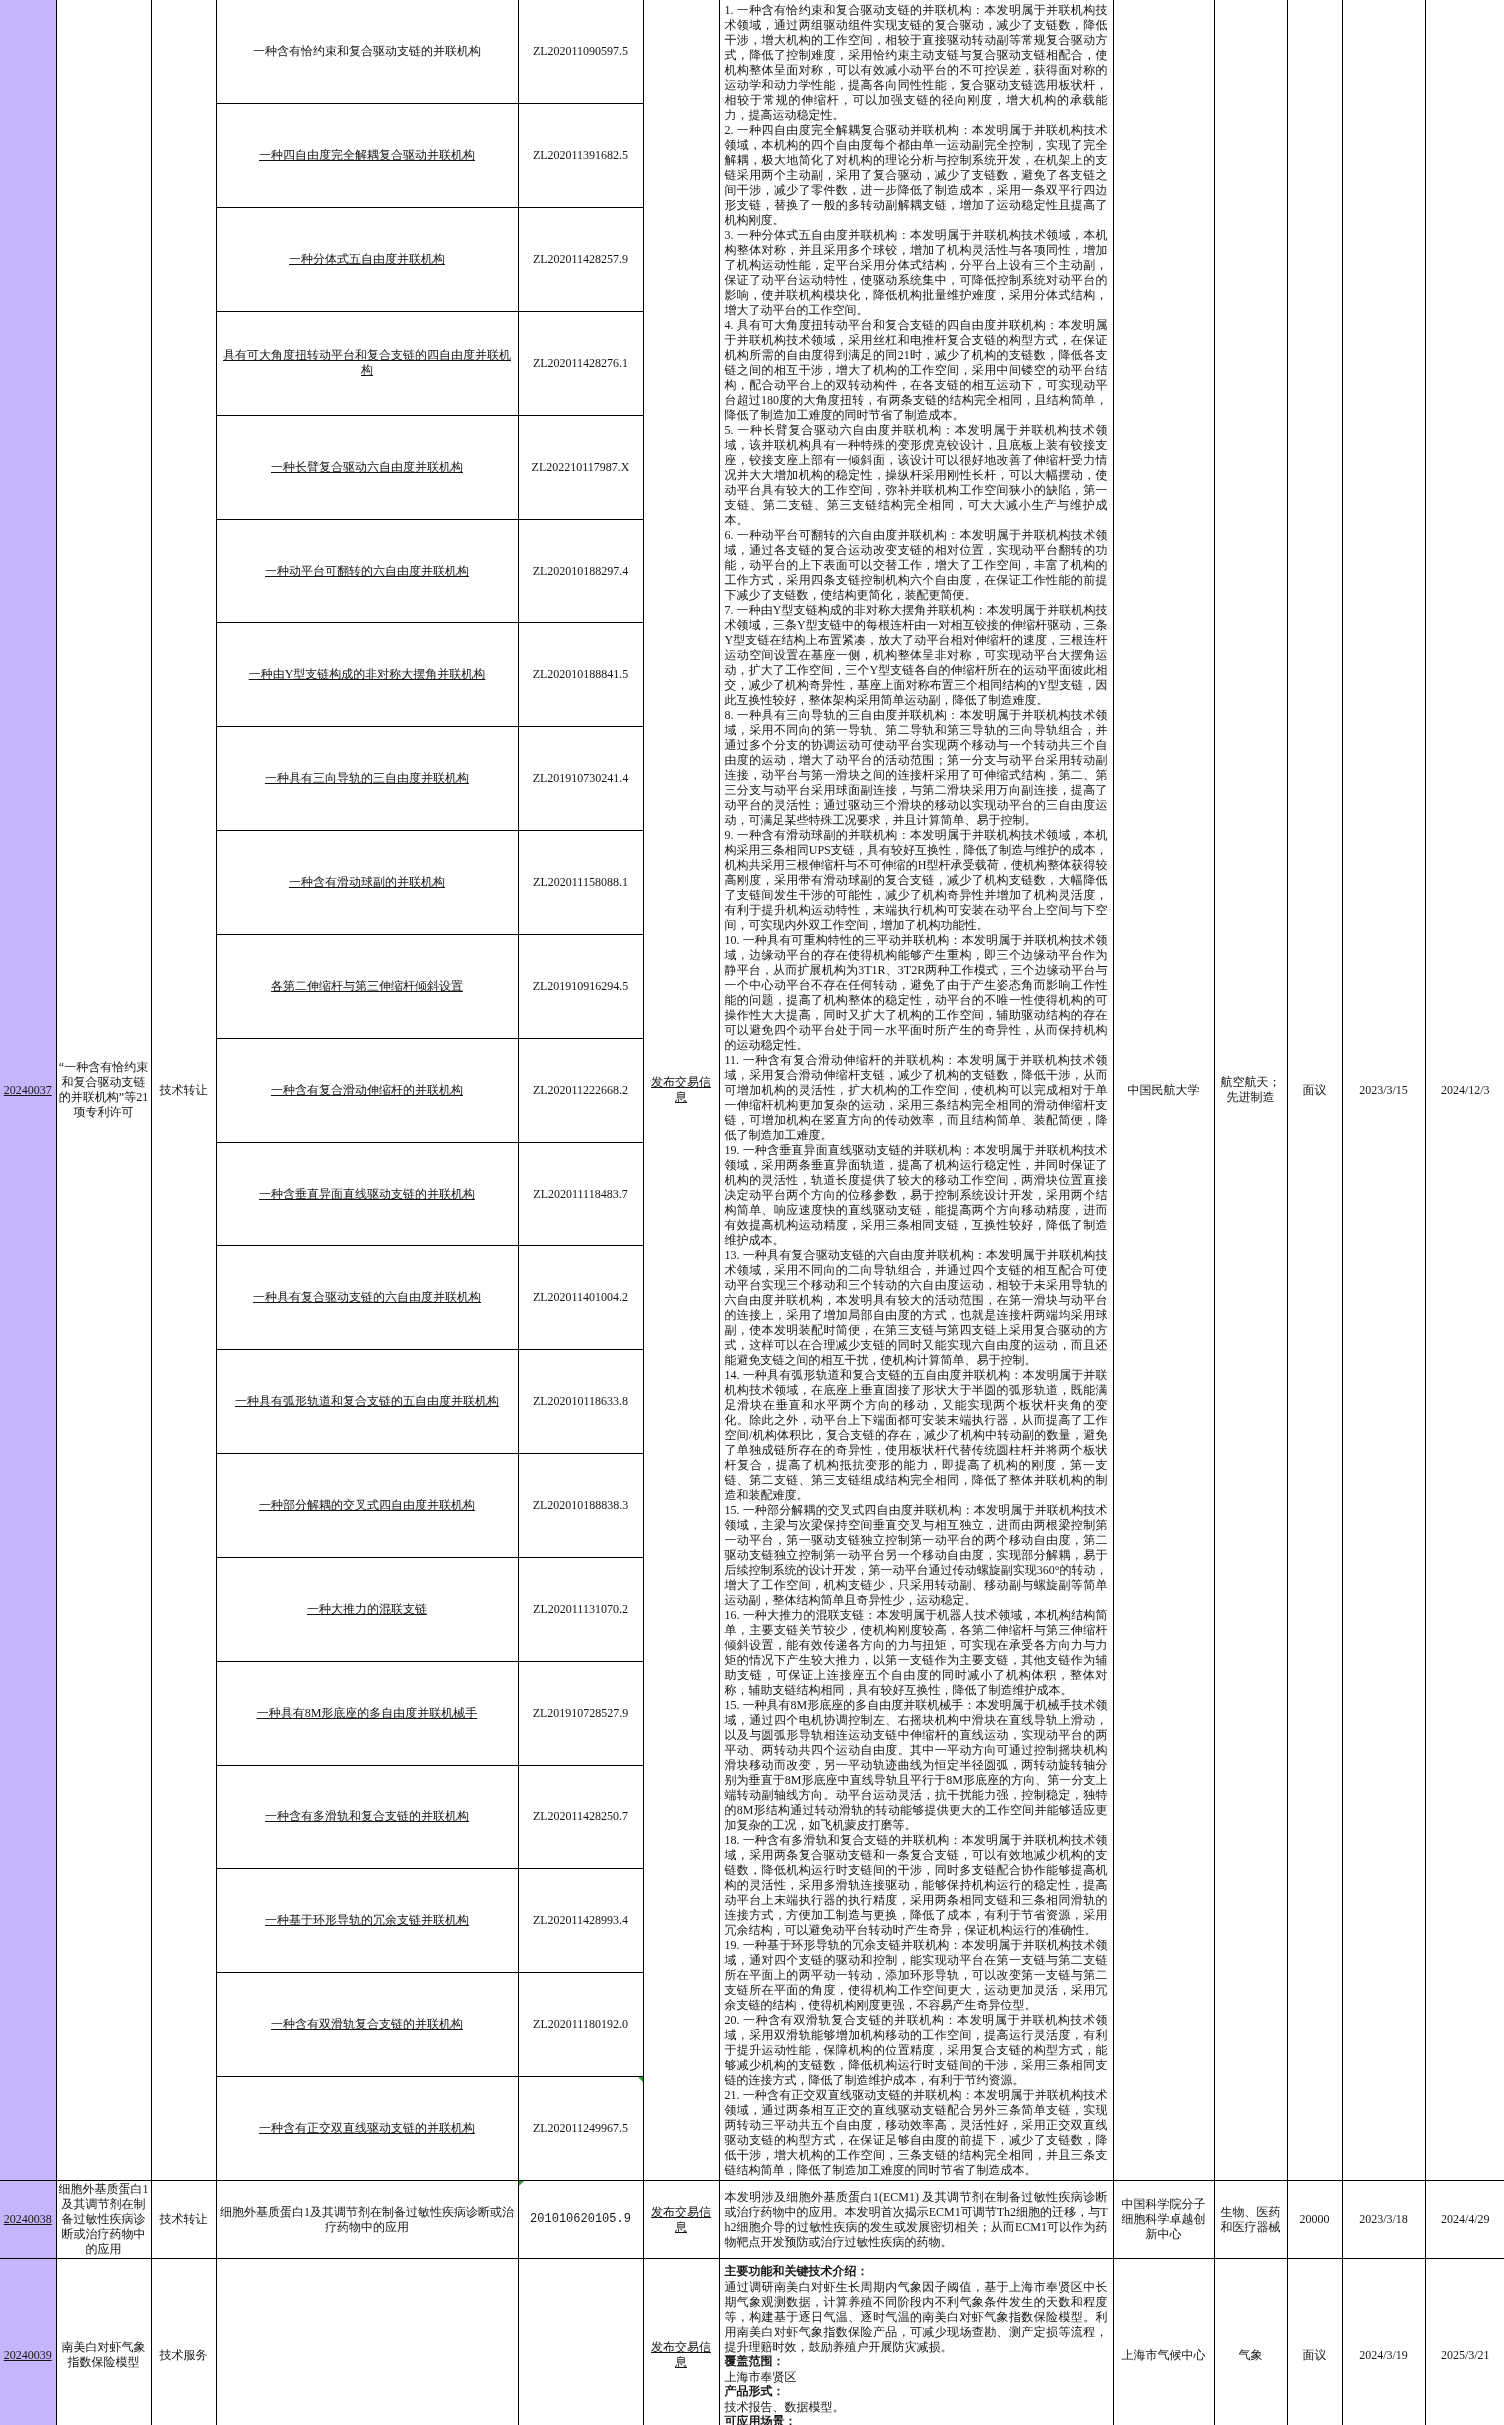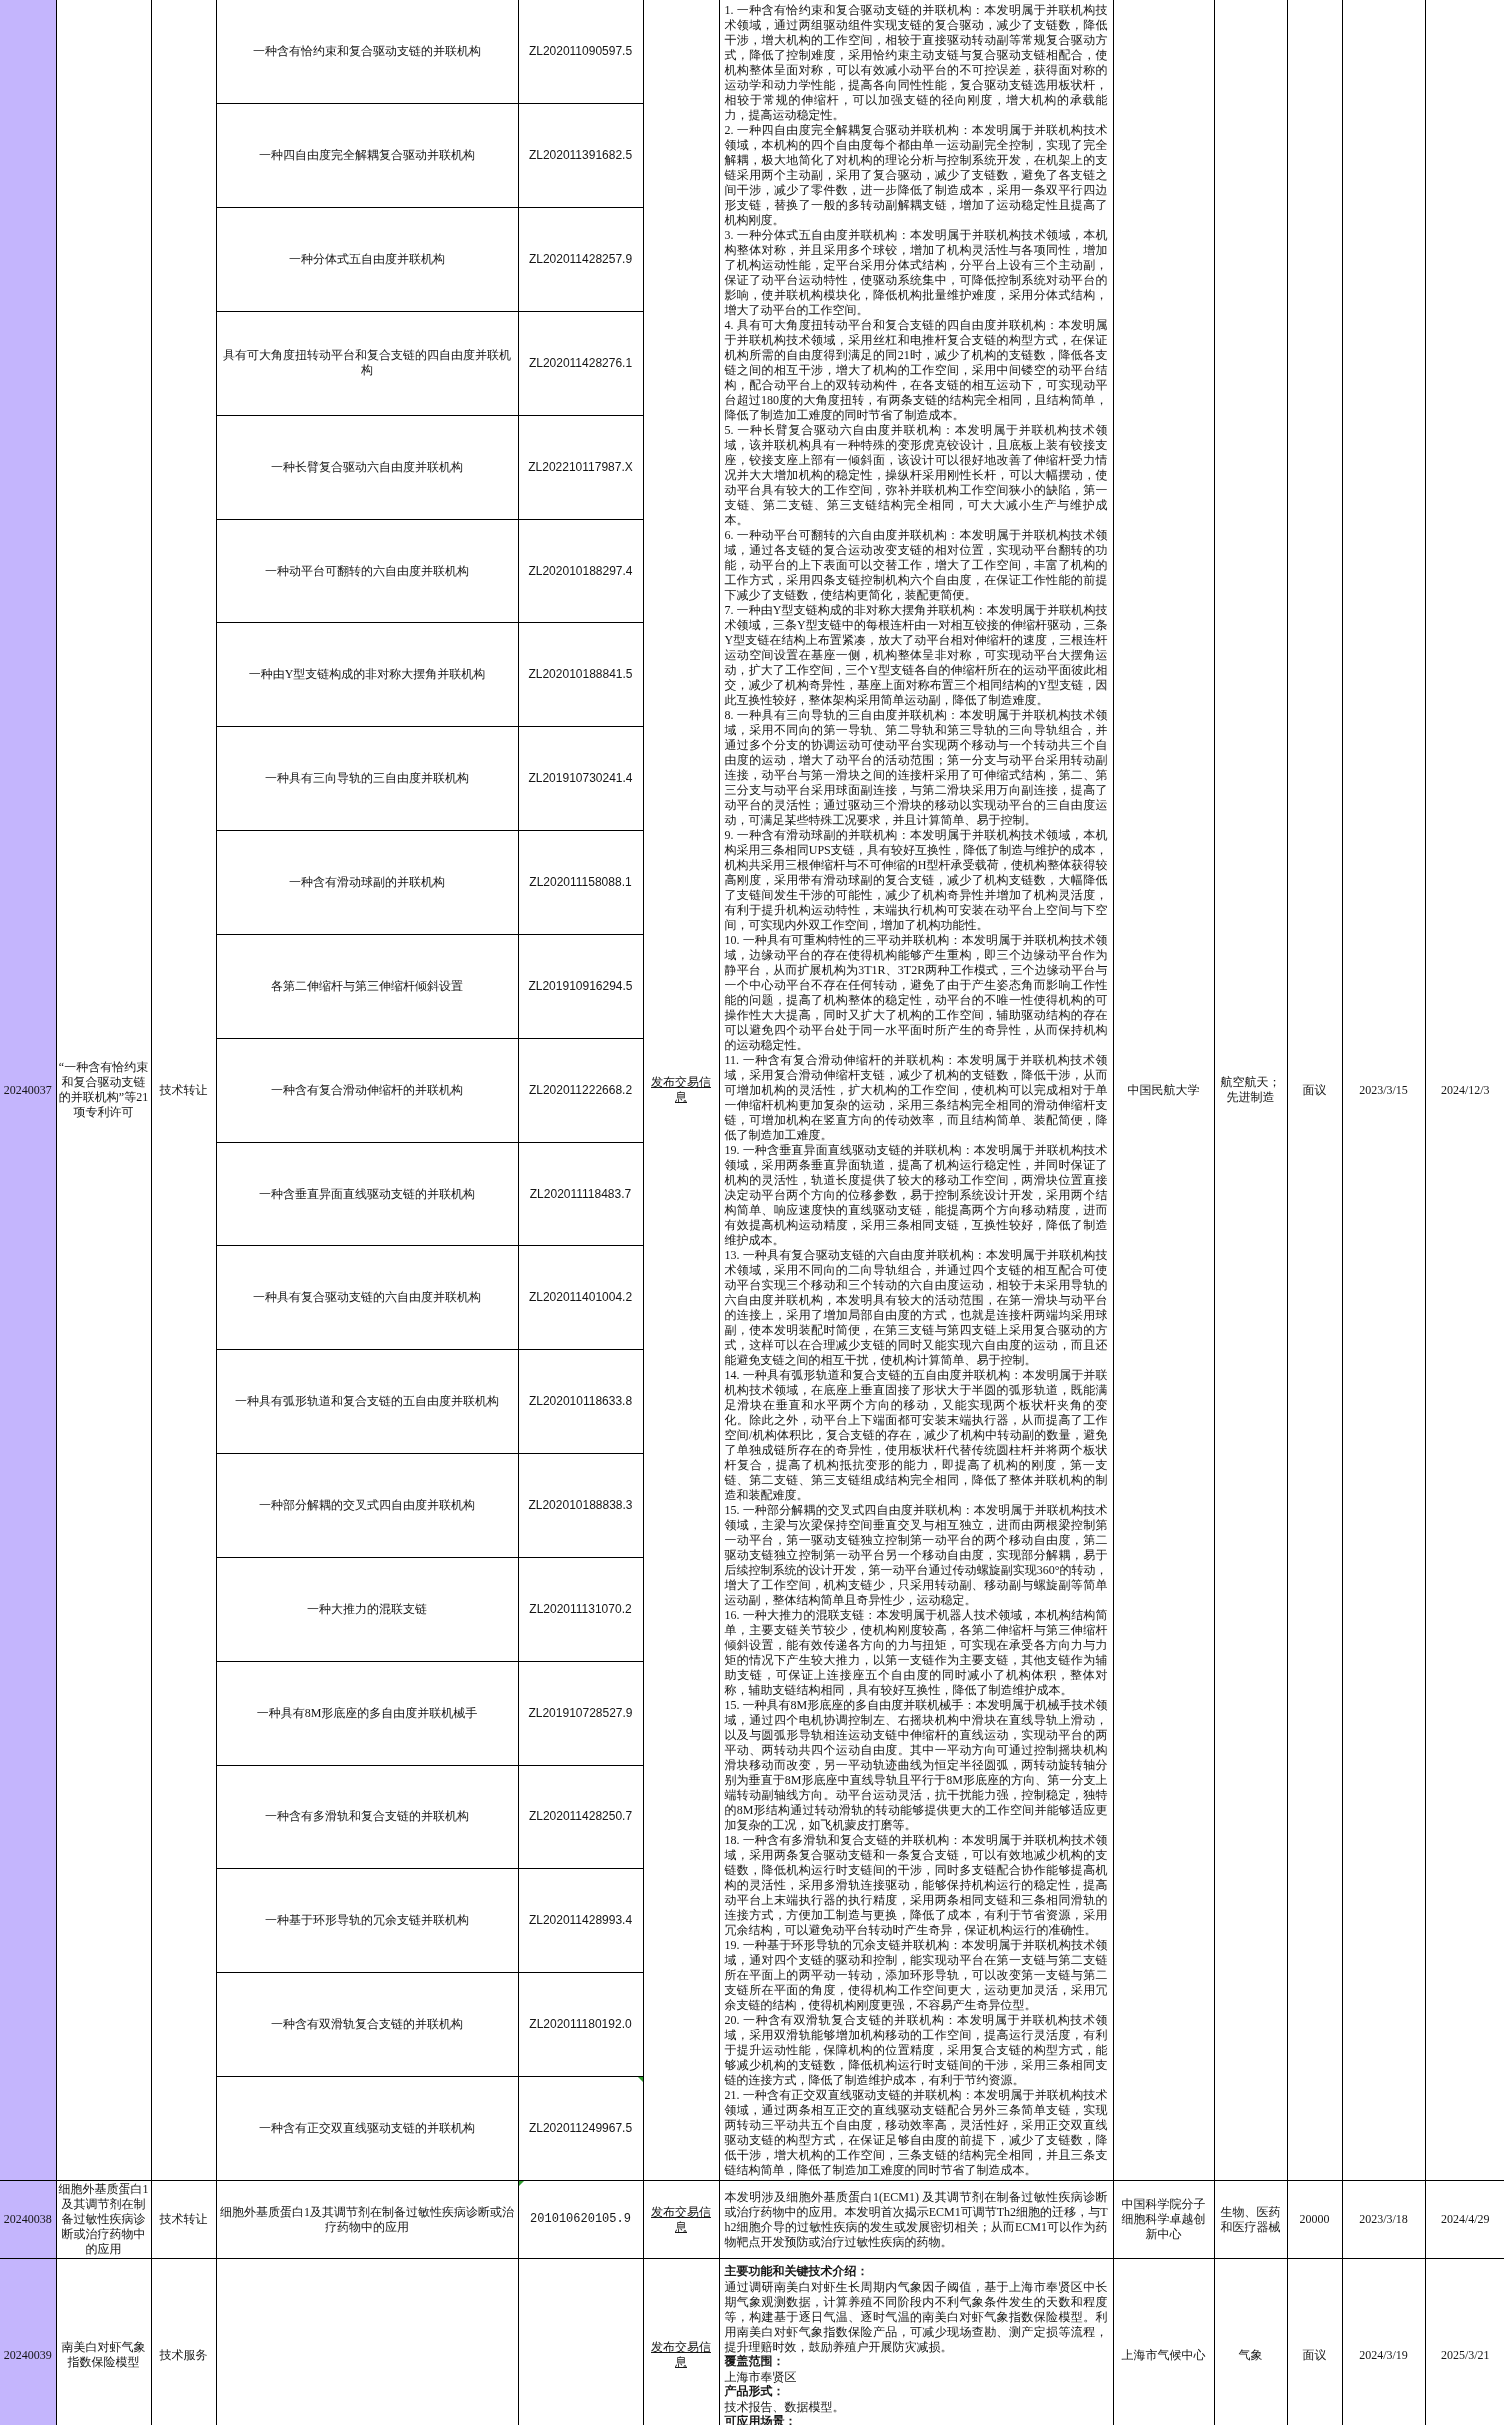--- a/index.html
+++ b/index.html
@@ -16,31 +16,31 @@
     border: 1.2px solid #000;
     padding: 1.2px 2.5px;
     text-align: center;
     vertical-align: middle;
     font-size: 12px;
     line-height: 15px;
     word-break: break-all;
     overflow: hidden;
   }
   tr:first-child > td { border-top: 0; }
-  td:first-child { border-left: 0; }
+  td:first-child { border-left: 0; text-decoration: underline; }
   td:last-child { border-right: 0; }
   tr.sep > td { border-top-width: 1.9px; }
   tr.r-sub { height: 103px; }
   tr.r2 { height: 60px; }
   tr.r3 { height: 193px; }
   .c-id { background: #c4b5fd; }
   .c-project { padding: 1.2px 1.9px; }
   .c-pno {
     position: relative;
-    font-family: Liberation Sans, sans-serif;
+    font-family: Liberation Serif, serif;
   }
   .c-pno.serif-no { font-family: Liberation Mono, monospace; }
   .c-publish { padding: 1.2px 1.9px; text-decoration: underline; }
   .c-desc { padding: 2.5px 5px; text-align: left; vertical-align: middle; }
   .c-desc p {
     margin: 0; font-size: 12px; line-height: 15px;
     text-align: justify; text-justify: inter-ideograph;
   }
   .c-desc p.b { font-weight: bold; font-family: Liberation Mono, monospace; }
   .tri { position: absolute; width: 0; height: 0; }

